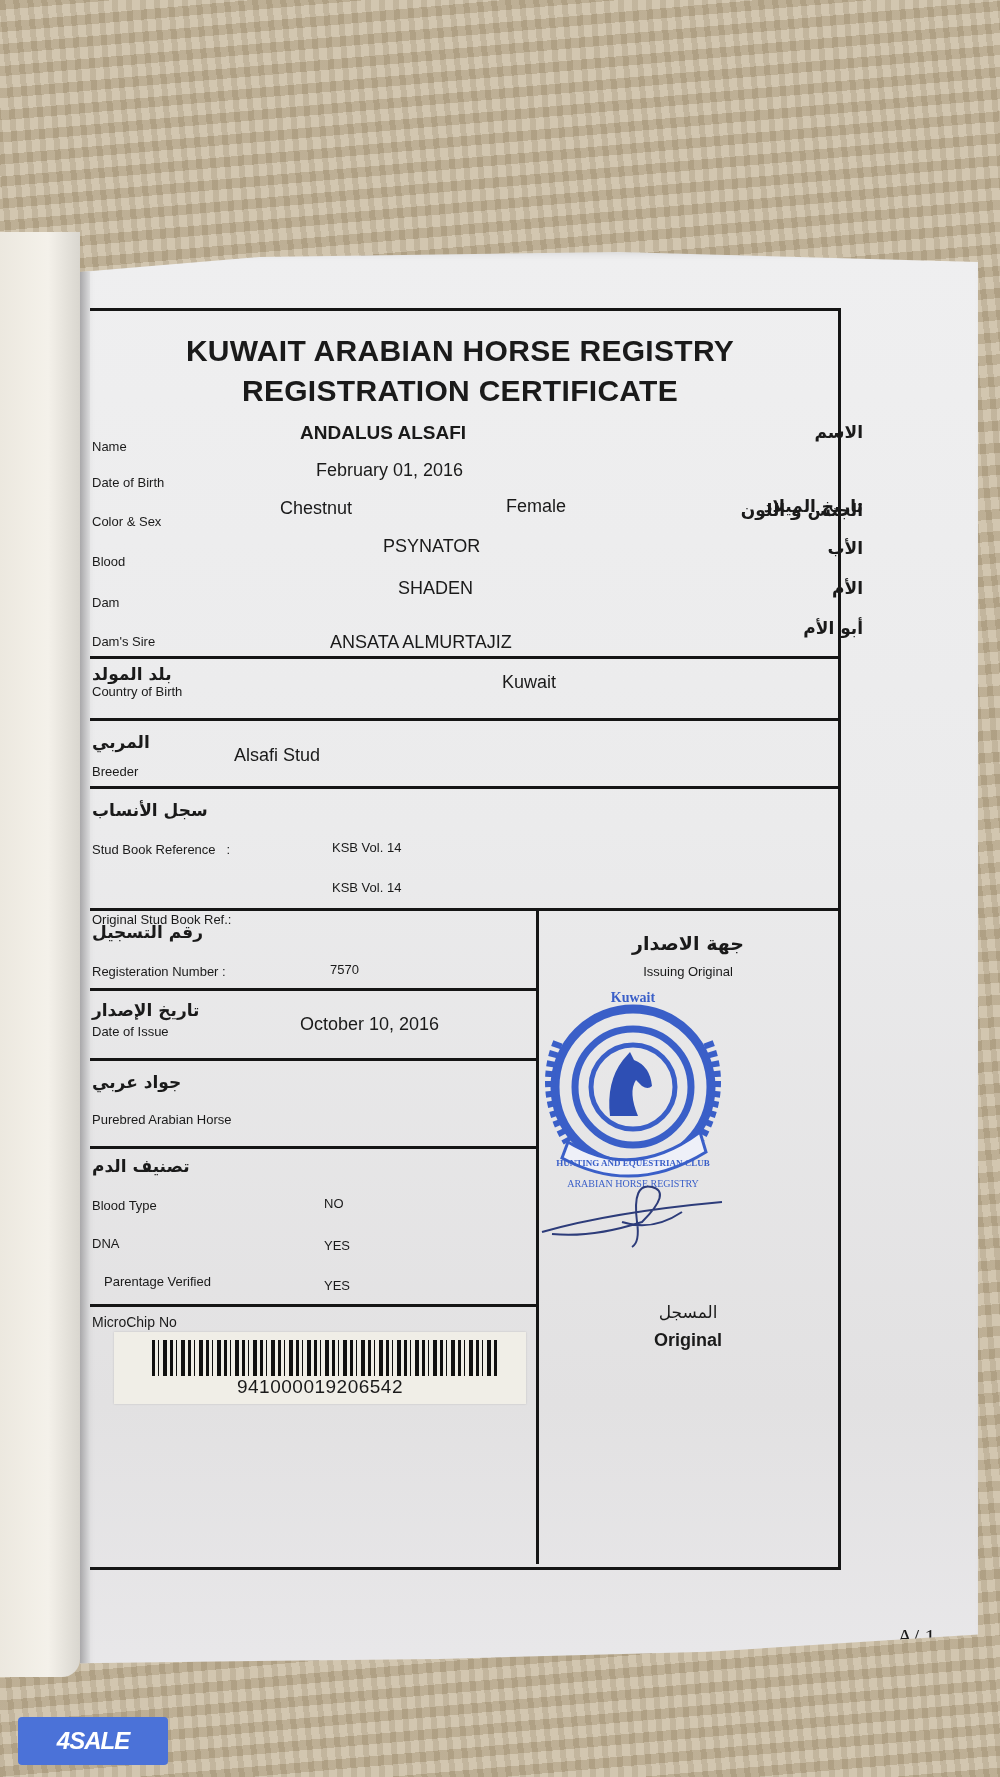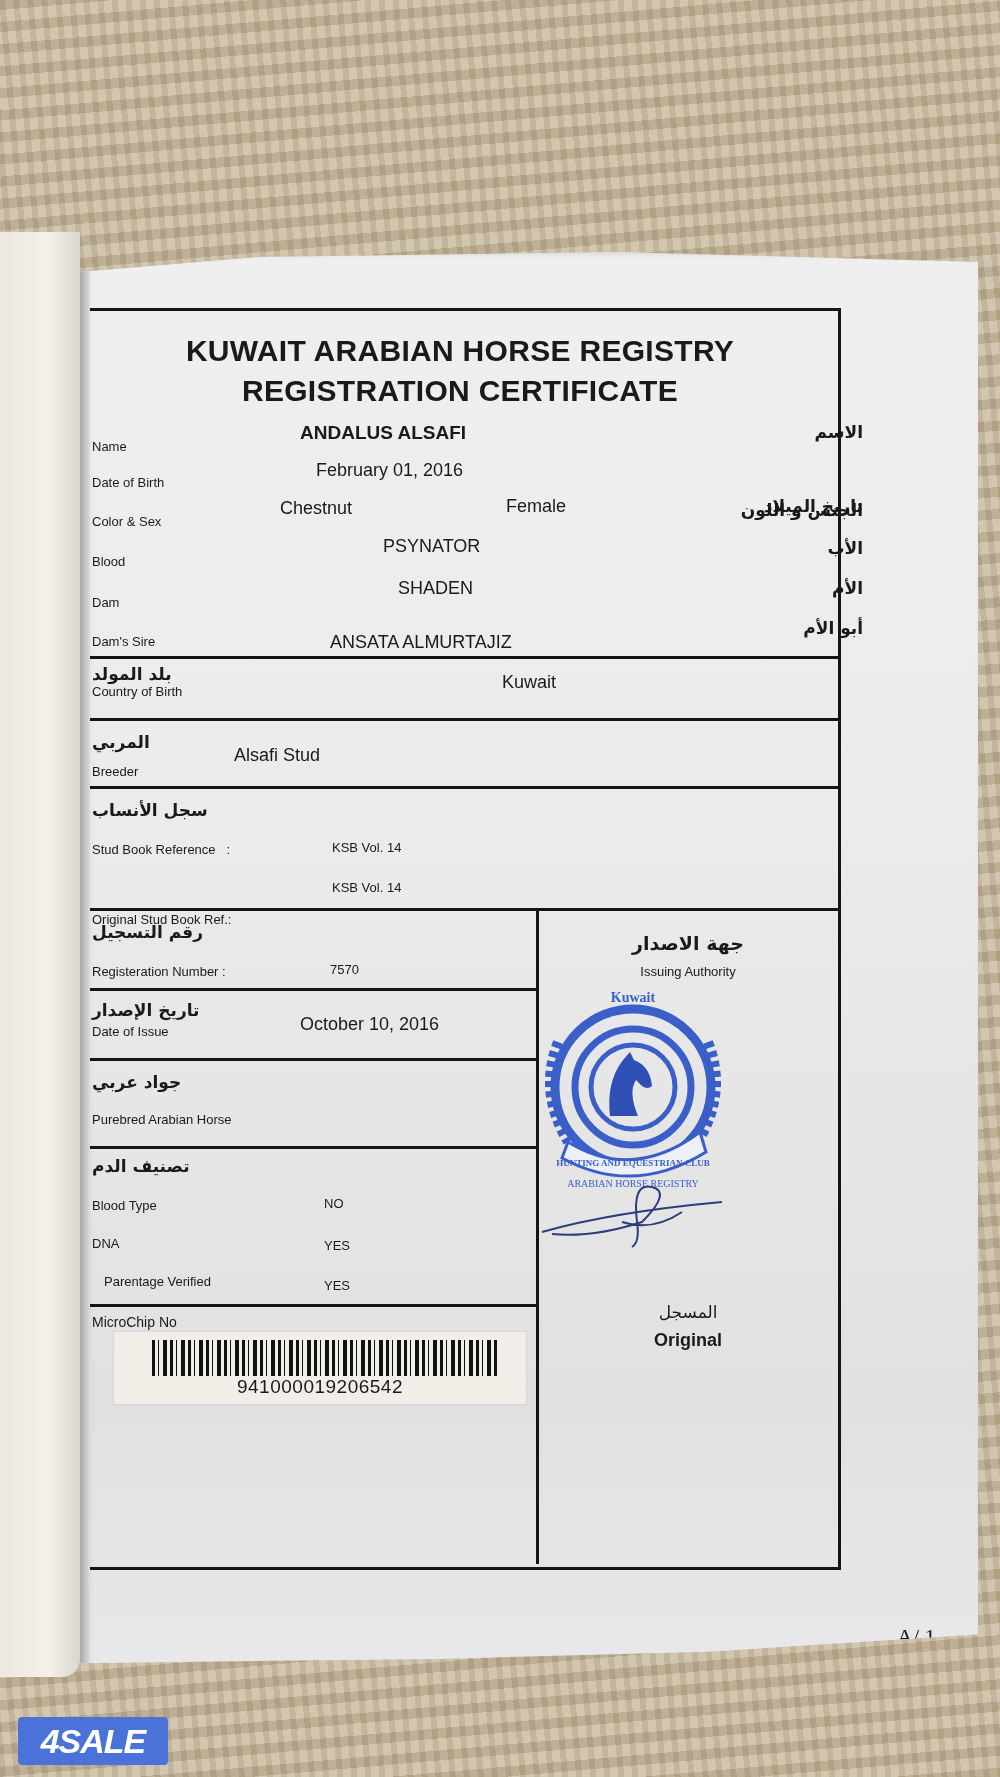--- a/index.html
+++ b/index.html
@@ -20,21 +20,21 @@
   .lbl{position:absolute;font-size:13px;}
   .val{position:absolute;font-size:18px;}
   .ar{position:absolute;font-size:17px;font-weight:bold;direction:rtl;font-family:"DejaVu Sans", sans-serif;}
   .hline{position:absolute;left:0;height:3px;background:#151515;}
   .vline{position:absolute;width:3px;background:#151515;}
   .barcode-sticker{position:absolute;left:46px;top:1232px;width:412px;height:72px;background:rgba(242,240,232,0.85);box-shadow:0 0 2px rgba(0,0,0,0.15);}
   .bars{position:absolute;left:38px;top:8px;width:346px;height:36px;
     background:repeating-linear-gradient(90deg,#111 0 3px,transparent 3px 6px,#111 6px 7px,transparent 7px 11px,#111 11px 15px,transparent 15px 18px);}
   .stamp{position:absolute;left:448px;top:730px;width:210px;height:210px;}
   .sig{position:absolute;left:452px;top:930px;width:200px;height:70px;}
-  .watermark{position:absolute;left:18px;top:1717px;width:150px;height:48px;background:#4b72d8;border-radius:4px;color:#fff;font-weight:bold;font-style:italic;font-size:34px;text-align:center;line-height:48px;letter-spacing:-1px;}
+  .watermark{position:absolute;left:18px;top:1717px;width:150px;height:48px;background:#4b72d8;border-radius:4px;color:#fff;font-weight:bold;font-style:italic;font-size:24px;text-align:center;line-height:48px;letter-spacing:-1px;}
 </style>
 </head>
 <body>
 
 <div class="spine"></div>
 
 <div class="page">
   <div class="frame"></div>
 
   <div class="title" style="top:82px;">KUWAIT ARABIAN HORSE REGISTRY</div>
@@ -111,21 +111,21 @@
   <div class="lbl" style="left:244px;top:1026px;">YES</div>
   <div class="hline" style="top:1052px;width:458px;"></div>
 
   <div class="lbl" style="left:12px;top:1062px;font-size:14px;">MicroChip No</div>
   <div class="barcode-sticker" style="top:1070px;left:34px;margin-top:10px;">
     <div class="bars"></div>
     <div style="position:absolute;left:0;width:100%;top:44px;text-align:center;font-size:19px;letter-spacing:0.5px;">941000019206542</div>
   </div>
 
   <div class="ar" style="left:458px;width:300px;text-align:center;top:680px;direction:rtl;font-size:19px;">جهة الاصدار</div>
-  <div class="lbl" style="left:458px;width:300px;text-align:center;top:712px;">Issuing Authority</div>
+  <div class="lbl" style="left:458px;width:300px;text-align:center;top:712px;">Issuing Original</div>
 
   <svg class="stamp" viewBox="0 0 210 210">
     <g fill="none" stroke="#3a5fc8">
       <circle cx="105" cy="105" r="78" stroke-width="9"></circle>
       <circle cx="105" cy="105" r="58" stroke-width="7"></circle>
       <circle cx="105" cy="105" r="42" stroke-width="5"></circle>
       <path d="M30 60 Q10 110 40 160" stroke-width="10" stroke-dasharray="6 4"></path>
       <path d="M180 60 Q200 110 170 160" stroke-width="10" stroke-dasharray="6 4"></path>
     </g>
     <path d="M95 78 L102 70 L106 78 Q122 84 124 104 Q120 108 114 104 L108 98 Q100 110 110 134 L82 134 Q78 100 95 78 Z" fill="#2e4fb4"></path>

